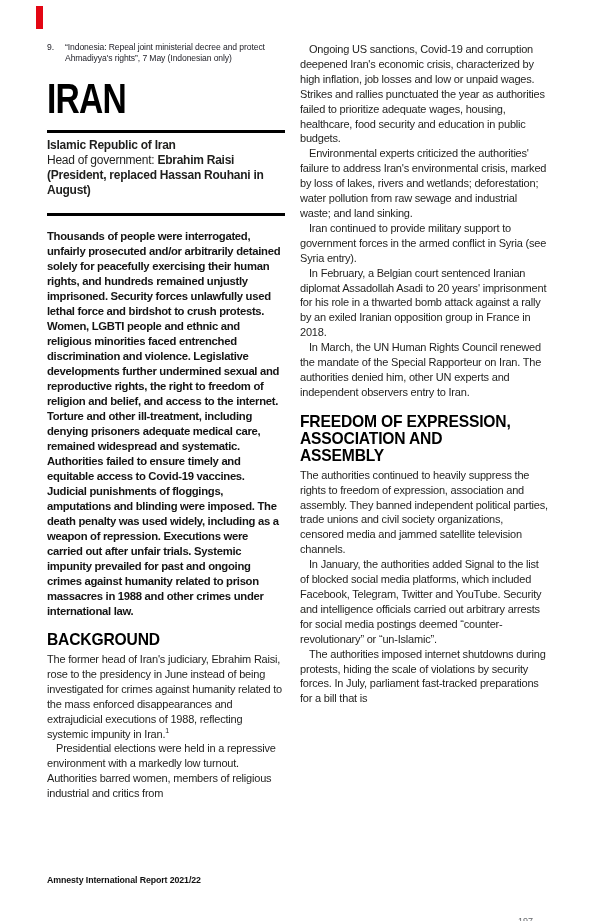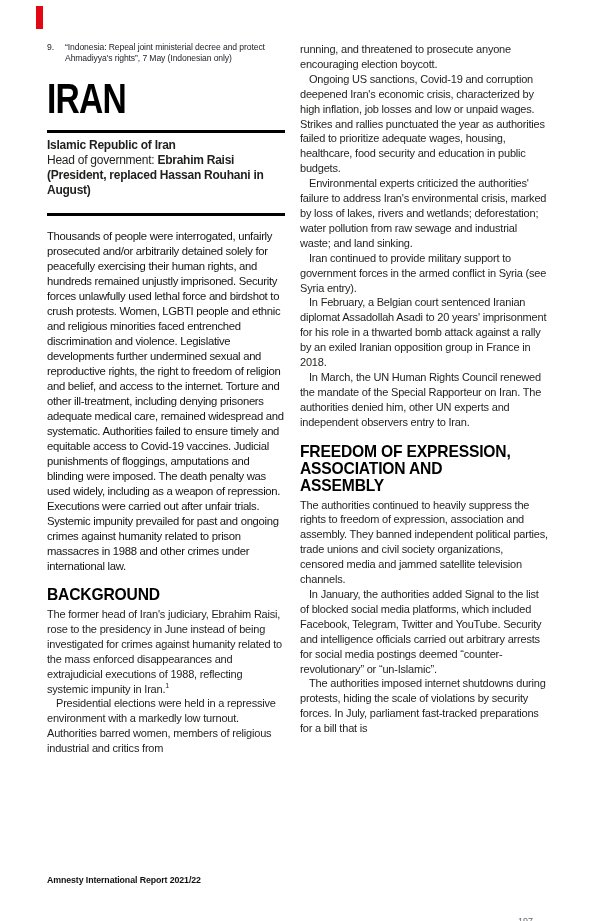--- a/index.html
+++ b/index.html
@@ -20,21 +20,21 @@
     margin:18px 0 0 0; font-size:42px; line-height:34px; font-weight:bold; color:#000;
     letter-spacing:-1px; white-space:nowrap; transform:scaleX(0.8); transform-origin:0 50%;
   }
   .rule { height:3px; background:#000; margin:0; border:none; }
   .rule-top { margin-top:14px; }
 
   .info { padding:5px 0 15px 0; font-size:12px; line-height:15px; letter-spacing:-0.25px; }
   .info .bold { font-weight:bold; }
 
   .intro {
-    margin:13px 0 0 0; font-weight:normal; font-size:11.3px; line-height:15px;
+    margin:13px 0 0 0; font-weight:bold; font-size:11.3px; line-height:15px;
     letter-spacing:-0.3px; color:#141414;
   }
 
   h2.section {
     margin:12px 0 4px 0; font-size:17px; line-height:17px; font-weight:bold; color:#000;
     letter-spacing:-0.2px; transform:scaleX(0.92); transform-origin:0 50%;
   }
   .col-right h2.section { margin-top:13px; }
 
   .body-para { margin:0; font-size:11px; line-height:14.9px; letter-spacing:-0.2px; }
@@ -75,21 +75,20 @@
 
     <p class="body-para"><span>The former head of Iran's judiciary, Ebrahim Raisi, rose to the presidency in June instead of being investigated for crimes against humanity related to the mass enforced disappearances and extrajudicial executions of 1988, reflecting systemic impunity in Iran.</span><sup class="fn-ref">1</sup></p>
 
     <p class="body-para indent">Presidential elections were held in a repressive environment with a markedly low turnout. Authorities barred women, members of religious industrial and critics from</p>
 
   </div>
 
   <div class="col-right">
 
     <div>
-        <p class="body-para">running, and threatened to prosecute anyone encouraging election boycott.</p>
         <p class="body-para indent">Ongoing US sanctions, Covid-19 and corruption deepened Iran's economic crisis, characterized by high inflation, job losses and low or unpaid wages. Strikes and rallies punctuated the year as authorities failed to prioritize adequate wages, housing, healthcare, food security and education in public budgets.</p>
         <p class="body-para indent">Environmental experts criticized the authorities' failure to address Iran's environmental crisis, marked by loss of lakes, rivers and wetlands; deforestation; water pollution from raw sewage and industrial waste; and land sinking.</p>
         <p class="body-para indent">Iran continued to provide military support to government forces in the armed conflict in Syria (see Syria entry).</p>
         <p class="body-para indent">In February, a Belgian court sentenced Iranian diplomat Assadollah Asadi to 20 years' imprisonment for his role in a thwarted bomb attack against a rally by an exiled Iranian opposition group in France in 2018.</p>
         <p class="body-para indent">In March, the UN Human Rights Council renewed the mandate of the Special Rapporteur on Iran. The authorities denied him, other UN experts and independent observers entry to Iran.</p>
       </div>
 
     <h2 class="section">FREEDOM OF EXPRESSION, ASSOCIATION AND ASSEMBLY</h2>
 
     <div>

